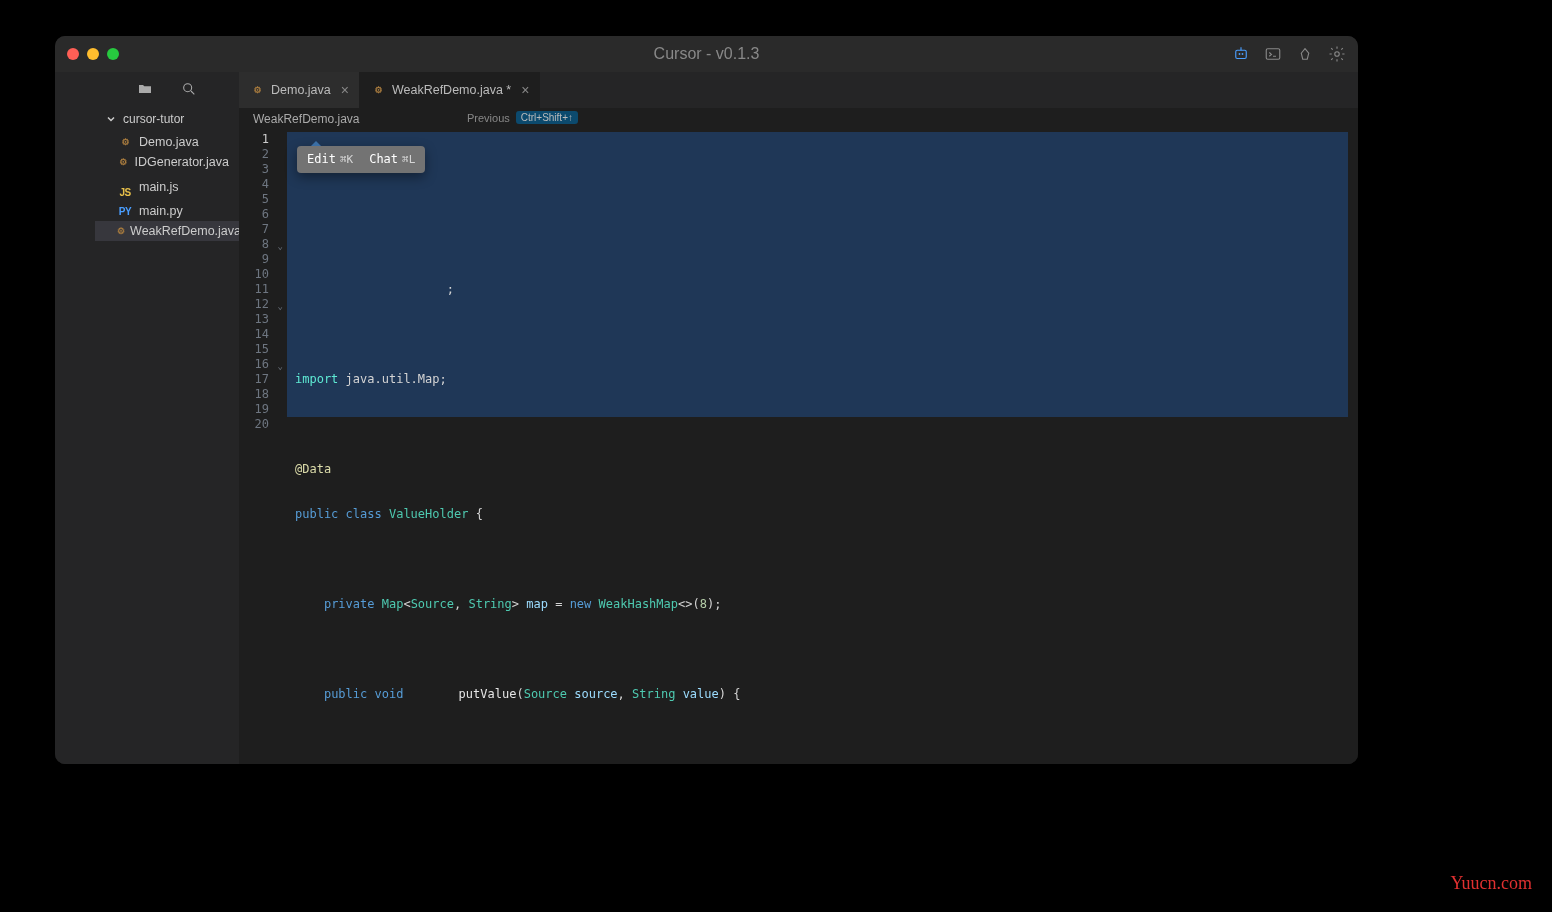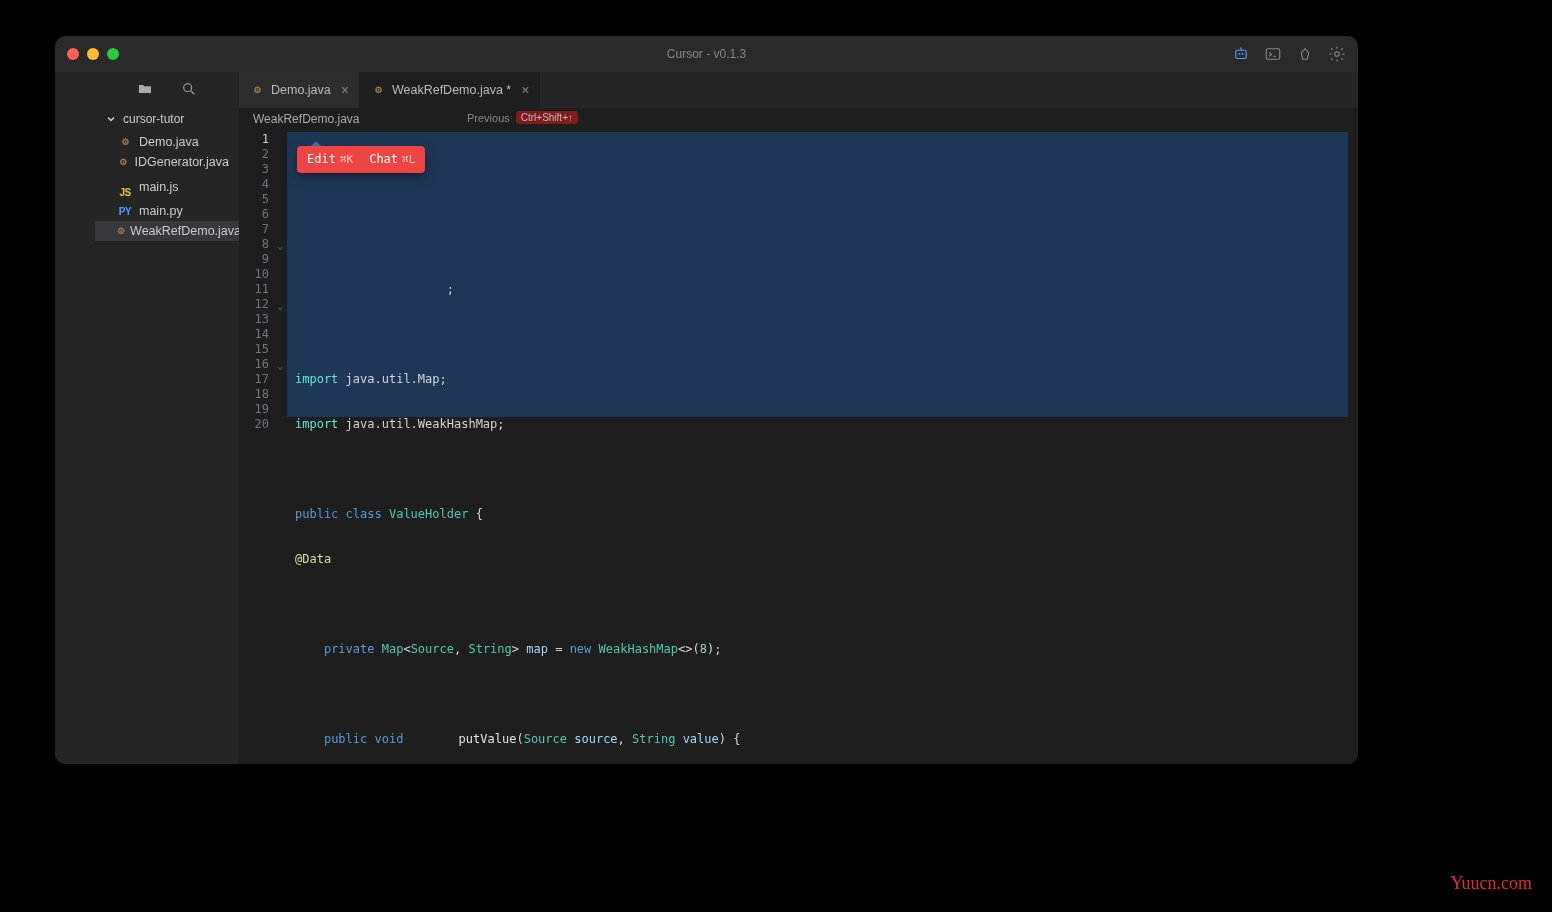--- a/index.html
+++ b/index.html
@@ -38,21 +38,21 @@
 .traffic-lights { display: flex; gap: 8px; }
 .traffic-light { width: 12px; height: 12px; border-radius: 50%; }
 .tl-red { background: #ff5f56; }
 .tl-yellow { background: #ffbd2e; }
 .tl-green { background: #27c93f; }
 .title-text {
   position: absolute;
   left: 50%;
   transform: translateX(-50%);
   color: #888;
-  font-size: 12px;
+  font-size: 16px;
 }
 .titlebar-right {
   margin-left: auto;
   display: flex;
   gap: 14px;
   align-items: center;
 }
 .titlebar-right .icon-btn { width: 18px; height: 18px; display:flex; align-items:center; justify-content:center; }
 .titlebar-right svg { width: 18px; height: 18px; stroke: #888; fill: none; stroke-width: 1.5; }
 .icon-btn.active svg { stroke: #4a9eff; }
@@ -139,21 +139,21 @@
   position: absolute;
   right: 780px;
   top: 3px;
   display: flex;
   gap: 6px;
   align-items: center;
   font-size: 11px;
   color: #888;
 }
 .kbd {
-  background: #7f1d1d;
+  background: #0c4a6e;
   padding: 1px 5px;
   border-radius: 3px;
   font-size: 10px;
   color: #bbb;
 }
 
 .code-pane { flex: 1; display: flex; position: relative; overflow: hidden; }
 .gutter {
   width: 48px;
   padding-top: 2px;
@@ -196,21 +196,21 @@
 .tk-var { color: #9cdcfe; }
 .tk-num { color: #b5cea8; }
 .tk-ann { color: #dcdcaa; }
 .tk-op { color: #d4d4d4; }
 .tk-pkg { color: #d4d4d4; }
 .tk-new { color: #569cd6; }
 
 .hover-pill {
   position: absolute;
   left: 10px; top: 16px;
-  background: #ef4444;
+  background: #737373;
   border-radius: 4px;
   display: flex;
   align-items: center;
   padding: 4px 2px;
   z-index: 10;
   box-shadow: 0 4px 12px rgba(0,0,0,0.4);
 }
 .hover-pill::before {
   content: '';
   position: absolute;
@@ -391,24 +391,23 @@
           <div class="hover-pill">
             <span class="pill-btn"><span>Edit</span><span class="pill-kbd">⌘K</span></span>
             <span class="pill-btn"><span>Chat</span><span class="pill-kbd">⌘L</span></span>
           </div>
 
 
           <div class="line"></div>
           <div class="line">                     <span class="tk-op">;</span></div>
           <div class="line"></div>
           <div class="line"><span class="tk-kw">import</span><span class="tk-pkg"> java.util.Map;</span></div>
-          <div class="line"><span class="tk-kw">import</span><span class="tk-pkg"> java.util.WeakHashMap;</span></div>
           <div class="line"></div>
+          <div class="line"><span class="tk-ann">@Data</span></div>
           <div class="line"><span class="tk-type">public</span><span class="tk-type"> class</span><span class="tk-cls"> ValueHolder</span><span class="tk-op"> {</span></div>
-          <div class="line"><span class="tk-ann">@Data</span></div>
           <div class="line"></div>
           <div class="line">    <span class="tk-type">private</span><span class="tk-cls"> Map</span><span class="tk-op">&lt;</span><span class="tk-cls">Source</span><span class="tk-op">, </span><span class="tk-cls">String</span><span class="tk-op">&gt;</span><span class="tk-var"> map</span><span class="tk-op"> = </span><span class="tk-new">new</span><span class="tk-cls"> WeakHashMap</span><span class="tk-op">&lt;&gt;(</span><span class="tk-num">8</span><span class="tk-op">);</span></div>
           <div class="line"></div>
           <div class="line">    <span class="tk-type">public</span><span class="tk-type"> void</span><span class="tk-fn"> putValue</span><span class="tk-op">(</span><span class="tk-cls">Source</span><span class="tk-var"> source</span><span class="tk-op">, </span><span class="tk-cls">String</span><span class="tk-var"> value</span><span class="tk-op">)</span><span class="tk-op"> {</span></div>
           
           
           
           
           
           

